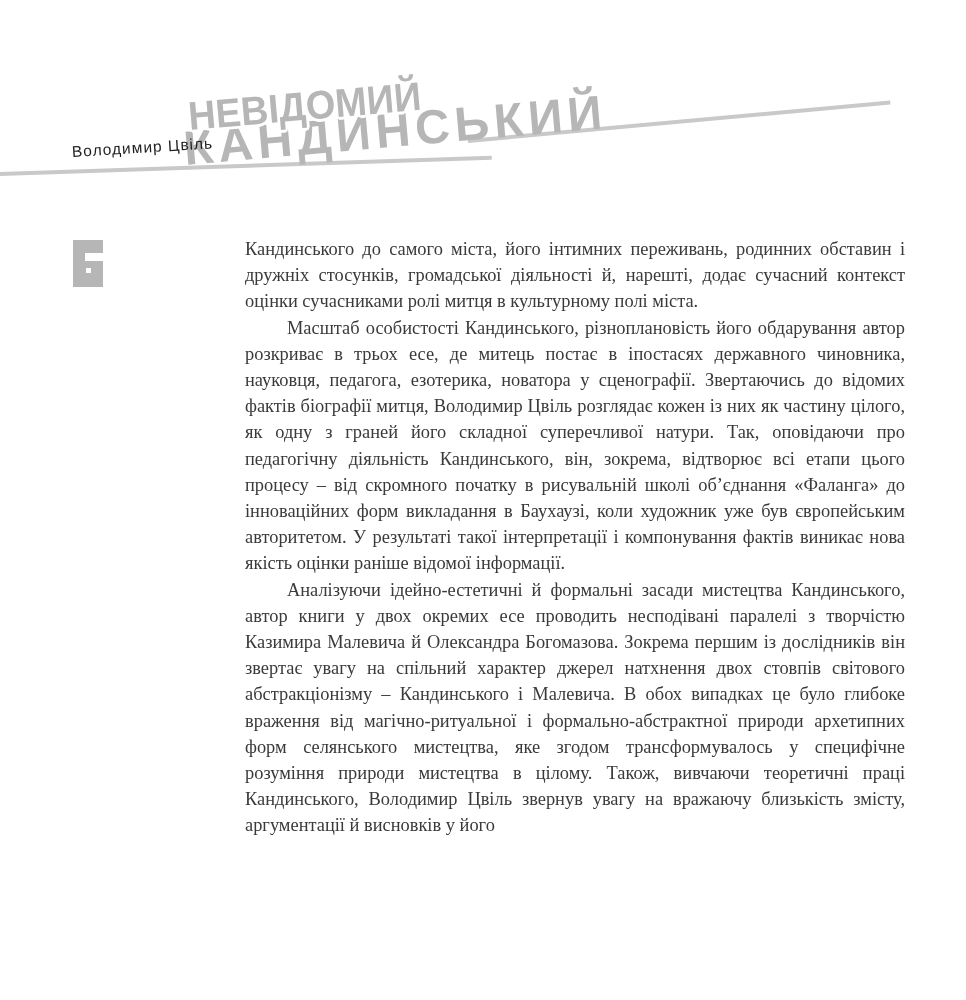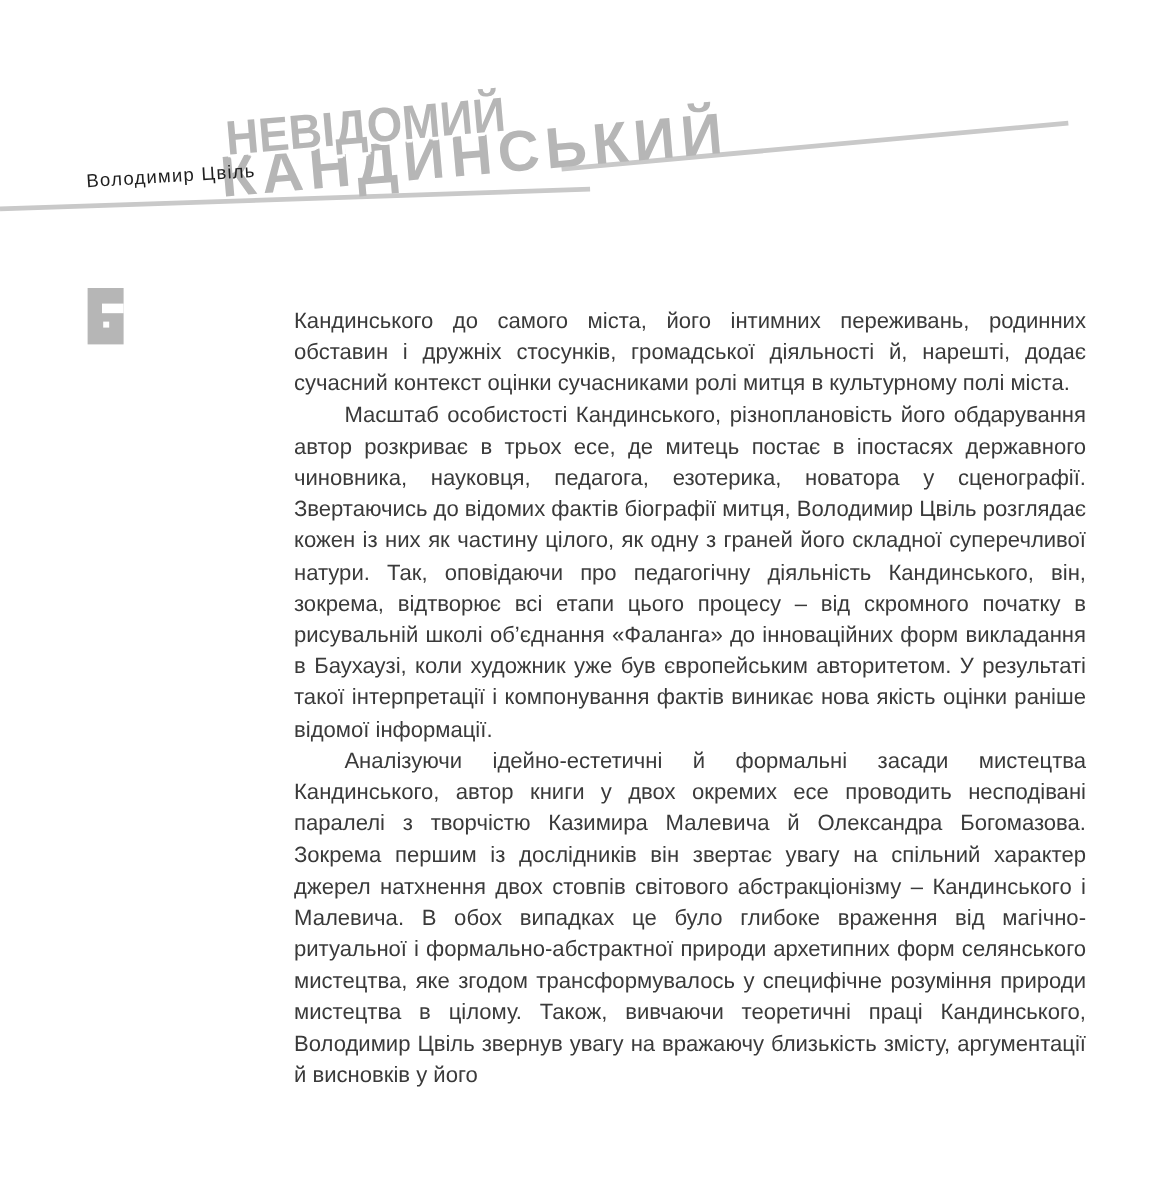--- a/index.html
+++ b/index.html
@@ -109,23 +109,23 @@
     top: 28px;
     width: 5px;
     height: 5px;
     background: #ffffff;
   }
 
   
   .body-col {
     position: absolute;
     left: 245px;
-    top: 254px;
+    top: 236px;
     width: 660px;
-    font-family: Liberation Sans, sans-serif;
+    font-family: Liberation Serif, serif;
     font-size: 18.4px;
     line-height: 26.2px;
     color: var(--body_text, #3a3a3a);
     text-align: justify;
     hyphens: auto;
     -webkit-hyphens: auto;
   }
   .body-col p {
     margin: 0;
   }

